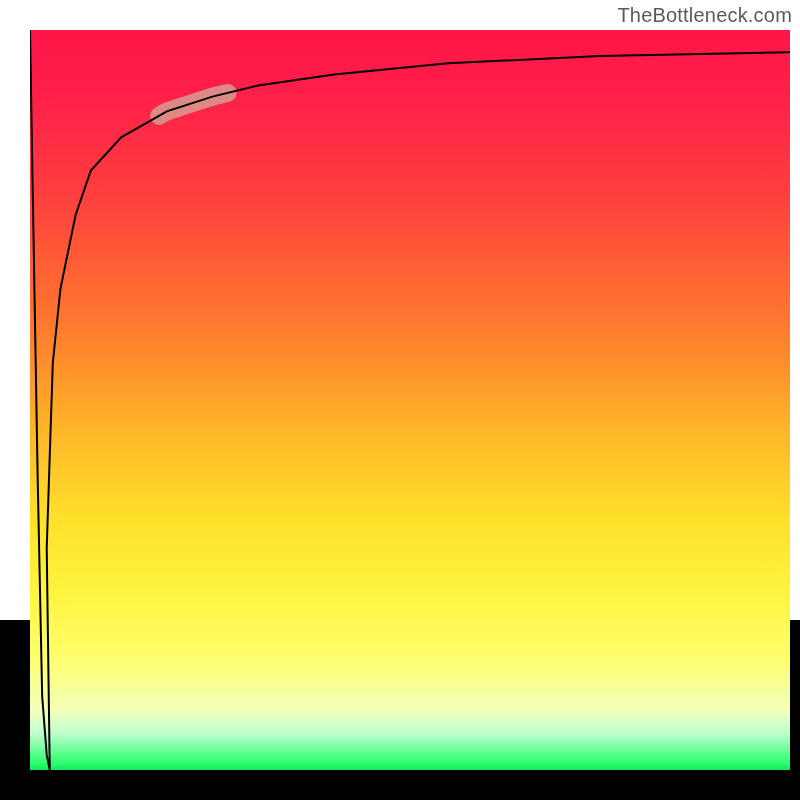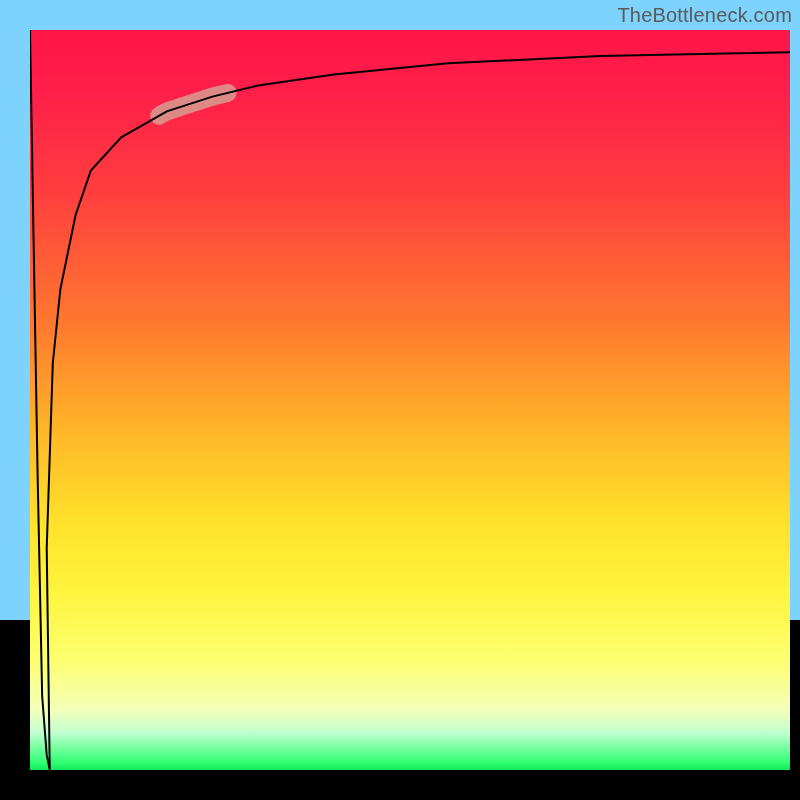--- a/index.html
+++ b/index.html
@@ -8,21 +8,21 @@
     width: 800px;
     height: 800px;
     background: #000;
     font-family: Arial, Helvetica, sans-serif;
     overflow: hidden;
   }
   .chart-outer {
     position: relative;
     width: 800px;
     height: 620px;
-    background: #7dd3fc;
+    background: #ffffff;
   }
   .plot-area {
     position: absolute;
     left: 30px;
     top: 30px;
     width: 760px;
     height: 740px;
     overflow: hidden;
   }
   .gradient-bg {

